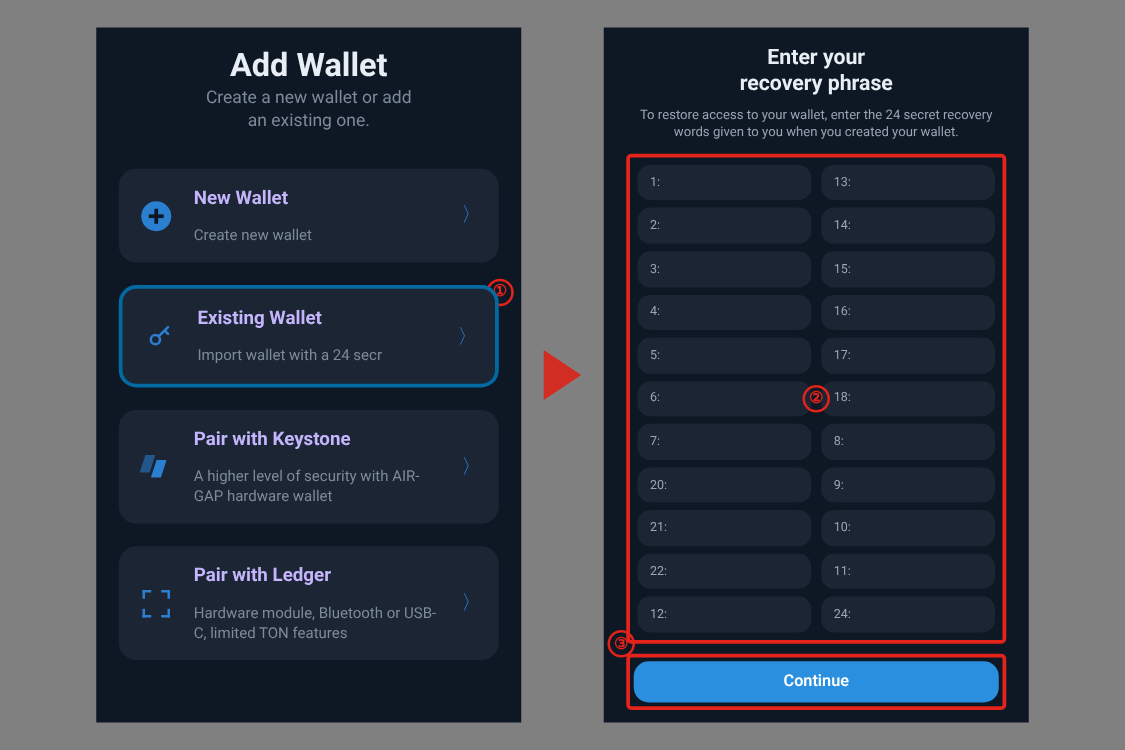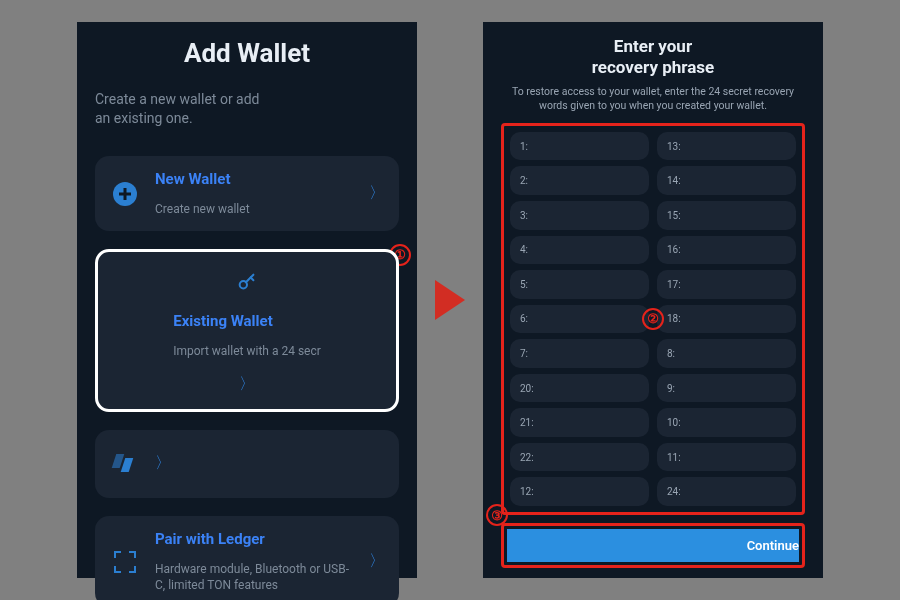--- a/index.html
+++ b/index.html
@@ -25,47 +25,47 @@
     flex-direction: column;
   }
   
   .left .title {
     text-align: center;
     font-size: 26px;
     font-weight: 700;
     margin-top: 2px;
   }
   .left .subtitle {
-    text-align: left;
+    text-align: center;
     font-size: 14px;
     color: #7d8a99;
-    margin-top: 22px;
+    margin-top: 1px;
     line-height: 1.35;
   }
   .option-list { margin-top: 28px; display: flex; flex-direction: column; gap: 18px; position: relative;}
   .option {
     background: #1b2533;
     border-radius: 14px;
     padding: 14px 14px;
     display: flex;
     align-items: center;
     gap: 14px;
     cursor: pointer;
     min-height: 68px;
     position: relative;
   }
   .option .icon-wrap {
     width: 32px; height: 32px; flex-shrink: 0;
     display: flex; align-items: center; justify-content: center;
   }
   .option .text-wrap { flex: 1; min-width: 0; }
-  .option .opt-title { font-size: 15px; font-weight: 700; color: #3b82f6; }
+  .option .opt-title { font-size: 15px; font-weight: 700; color: #c4b5fd; }
   .option .opt-desc { font-size: 12px; color: #7d8a99; line-height: 1.3; margin-top: 14px;}
   .chev { color: #2d7fd8; font-size: 16px; font-weight: 400; }
-  .hl-red { border: 3px solid #ffffff; flex-direction: column; }
+  .hl-red { border: 3px solid #0369a1; }
   .callout {
     position: absolute;
     width: 22px; height: 22px;
     border: 2px solid #e5231b;
     border-radius: 50%;
     color: #e5231b;
     background: transparent;
     font-size: 13px;
     font-weight: 600;
     display: flex; align-items: center; justify-content: center;
@@ -149,25 +149,25 @@
   .continue-wrap {
     margin-top: 8px;
     border: 3px solid #e5231b;
     padding: 3px;
     border-radius: 4px;
     position: relative;
   }
   .continue-btn {
     background: #2b8fe0;
     color: #fff;
-    text-align: right;
+    text-align: center;
     font-size: 13px;
     font-weight: 600;
-    padding: 9px 0;
-    border-radius: 0;
+    padding: 9px 12px;
+    border-radius: 12px;
     cursor: pointer;
   }
   .callout.c3 { top: -22px; left: -18px; }
 </style>
 </head>
 <body>
 
 <div class="phone left">
   <div class="title">Add Wallet</div>
   <div class="subtitle">
@@ -201,20 +201,24 @@
         <div class="opt-title">Existing Wallet</div>
         <div class="opt-desc">Import wallet with a 24 secr</div>
       </div>
       <div class="chev">〉</div>
     </div>
 
     <div class="option">
       <div class="icon-wrap">
           <div class="ico-ks"></div>
         </div>
+      <div class="text-wrap">
+        <div class="opt-title">Pair with Keystone</div>
+        <div class="opt-desc">A higher level of security with AIR-GAP hardware wallet</div>
+      </div>
       <div class="chev">〉</div>
     </div>
 
     <div class="option">
       <div class="icon-wrap">
         <div class="ico-ledger">
             <span class="tl"></span>
             <span class="tr"></span>
             <span class="bl"></span>
             <span class="br"></span>

